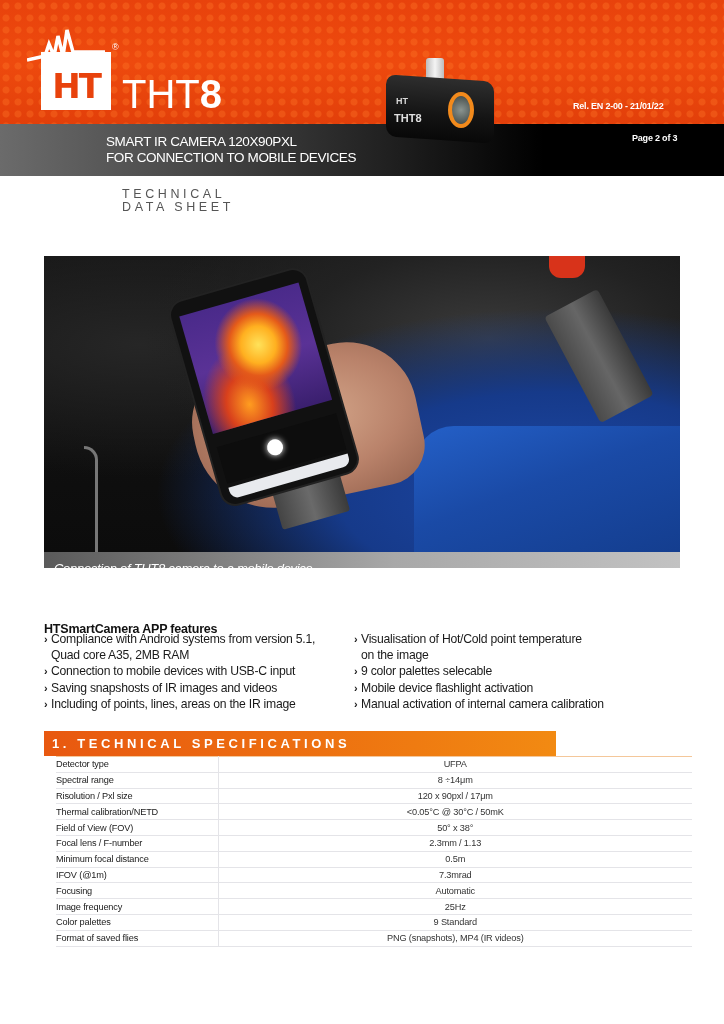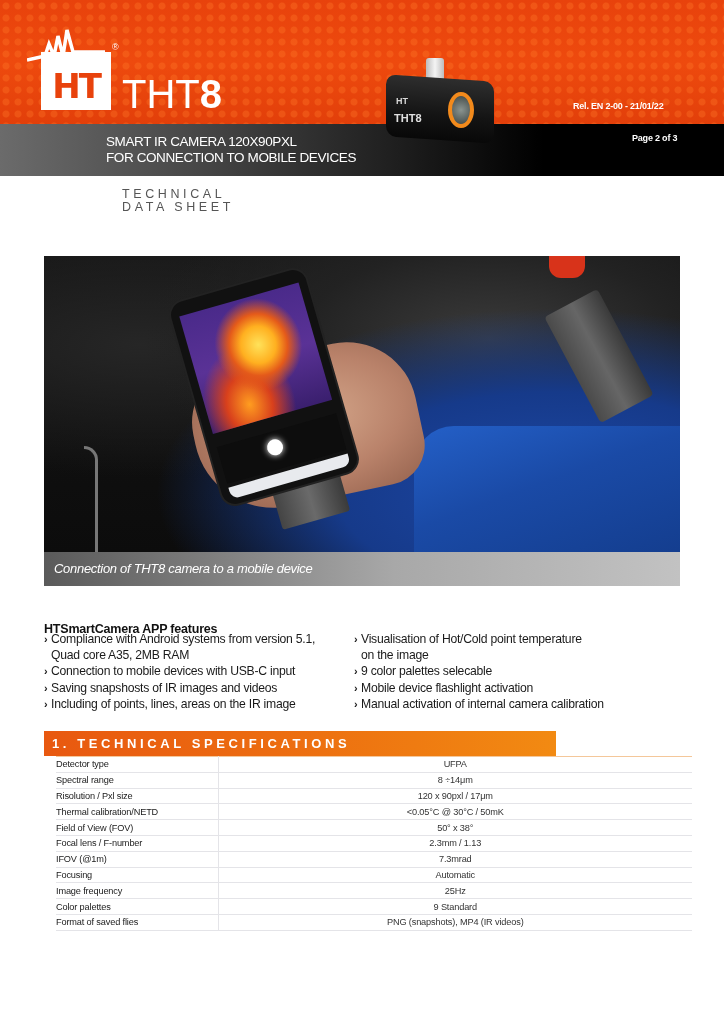--- a/index.html
+++ b/index.html
@@ -102,21 +102,21 @@
     .phone-bar { position: absolute; left: 8px; top: 150px; width: 124px; height: 38px; background: #0d0d0d; }
     .phone-shutter { position: absolute; left: 56px; top: 158px; width: 16px; height: 16px; border-radius: 50%; background: #fff; box-shadow: 0 0 6px #fff; }
     .phone-navbar { position: absolute; left: 8px; top: 192px; width: 124px; height: 12px; background: #e8eaee; border-radius: 0 0 8px 8px; }
     .cam-dongle {
       position: absolute; left: 232px; top: 225px; width: 70px; height: 40px;
       background: linear-gradient(90deg, #444, #6a6a6a, #3a3a3a); transform: rotate(-16deg); border-radius: 3px;
     }
     .pipe { position: absolute; left: 40px; top: 190px; width: 14px; height: 110px; border: 3px solid #777; border-left: none; border-bottom: none; border-radius: 0 30px 0 0; }
 
     .caption-bar {
-      position: absolute; left: 44px; top: 552px; width: 636px; height: 34px;
+      position: absolute; left: 44px; top: 552px; width: 636px; height: 16px;
       background: linear-gradient(90deg, #5a5a5a 0%, #7c7c7c 25%, #a8a8a8 55%, #c2c2c2 100%);
       padding-left: 44px;
     }
     .caption-text {
       position: absolute; left: 10px; top: 9px; font-size: 13px; font-style: italic;
       color: #ffffff; letter-spacing: -0.3px;
     }
 
     
     .features-title { position: absolute; left: 44px; top: 622px; font-size: 12.5px; font-weight: bold; color: #111; letter-spacing: -0.2px; }
@@ -265,20 +265,24 @@
       </tr>
     <tr>
         <td class="label">Field of View (FOV)</td>
         <td class="value">50° x 38°</td>
       </tr>
     <tr>
         <td class="label">Focal lens / F-number</td>
         <td class="value">2.3mm / 1.13</td>
       </tr>
     <tr>
+        <td class="label">Minimum focal distance</td>
+        <td class="value">0.5m</td>
+      </tr>
+    <tr>
         <td class="label">IFOV (@1m)</td>
         <td class="value">7.3mrad</td>
       </tr>
     <tr>
         <td class="label">Focusing</td>
         <td class="value">Automatic</td>
       </tr>
     <tr>
         <td class="label">Image frequency</td>
         <td class="value">25Hz</td>

